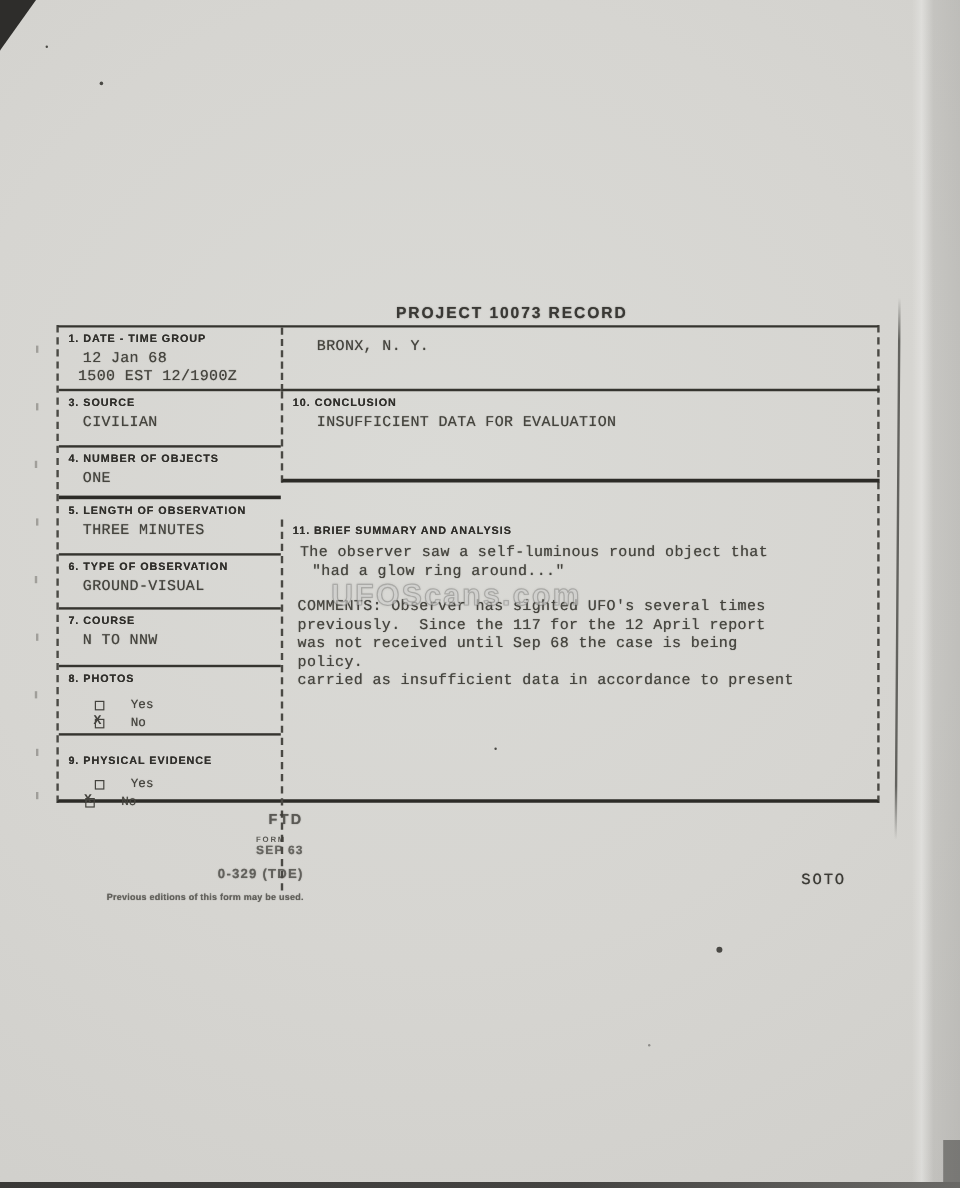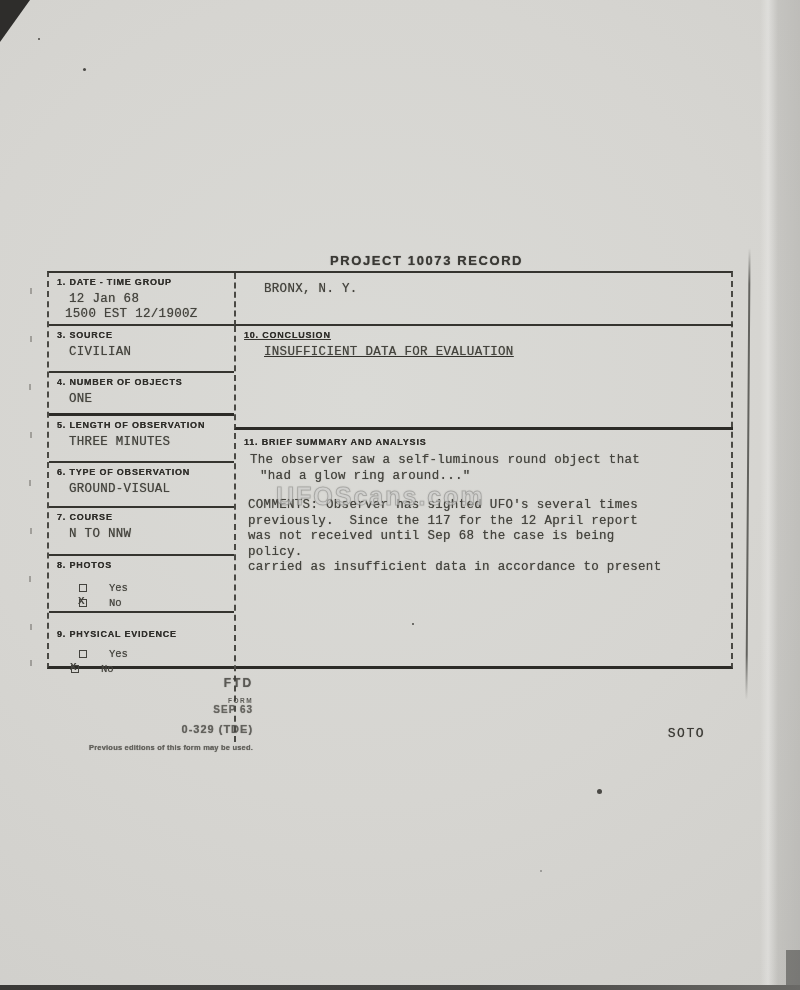--- a/index.html
+++ b/index.html
@@ -105,21 +105,21 @@
     text-shadow:0 0 2px rgba(60,60,58,0.25);
   }
 
   
   .footer{
     position:absolute;left:55px;top:676px;display:flex;align-items:flex-end;gap:8px;
     opacity:0.8;
     flex-direction:column;
   }
   .f-id{font-size:12px;font-weight:bold;color:#3c3b36;letter-spacing:2px;text-shadow:0 0 1px rgba(60,59,54,0.8);}
-  .f-stack{display:flex;flex-direction:column;align-items:flex-end;line-height:1;}
+  .f-stack{display:flex;flex-direction:column;align-items:flex-start;line-height:1;}
   .f-word{font-size:6.5px;font-weight:bold;letter-spacing:1.5px;color:#3c3b36;}
   .f-date{font-size:10px;font-weight:bold;color:#4a4944;letter-spacing:1px;text-shadow:0 0 1px rgba(70,69,64,0.8);}
   .f-num{font-size:11px;font-weight:bold;color:#45443f;letter-spacing:1px;text-shadow:0 0 1px rgba(70,69,64,0.8);}
   .f-note{font-size:7.5px;font-weight:bold;color:#46453f;margin-left:34px;letter-spacing:0.2px;text-shadow:0 0 0.8px rgba(70,69,64,0.9);}
 </style>
 </head>
 <body>
 
 <div class="paper">
 
@@ -183,21 +183,21 @@
             <span class="mark">X</span>
           </span>
         <span class="cblabel">No</span>
       </div>
     </div>
 
     <div class="cell rc rb" style="top:0;height:53px;">
       <div class="tw val" style="margin-left:20px;">BRONX, N. Y.</div>
     </div>
 
-    <div class="cell rc rb-heavy" style="top:53px;height:104px;text-decoration:underline;">
+    <div class="cell rc rb-heavy" style="top:53px;height:76px;">
       <div class="flabel">10. CONCLUSION</div>
       <div class="tw val" style="margin-left:20px;">INSUFFICIENT DATA FOR EVALUATION</div>
     </div>
 
     <div class="cell rc" style="top:160px;height:309px;">
       <div class="flabel">11. BRIEF SUMMARY AND ANALYSIS</div>
       <div class="tw sum-line sum-obs">The observer saw a self-luminous round object that</div>
       <div class="tw sum-line sum-obs2">"had a glow ring around..."</div>
       <div class="tw sum-line comments">COMMENTS: Observer has sighted UFO's several times</div>
       <div class="tw sum-line" style="margin-left:4px;">previously.  Since the 117 for the 12 April report</div>

